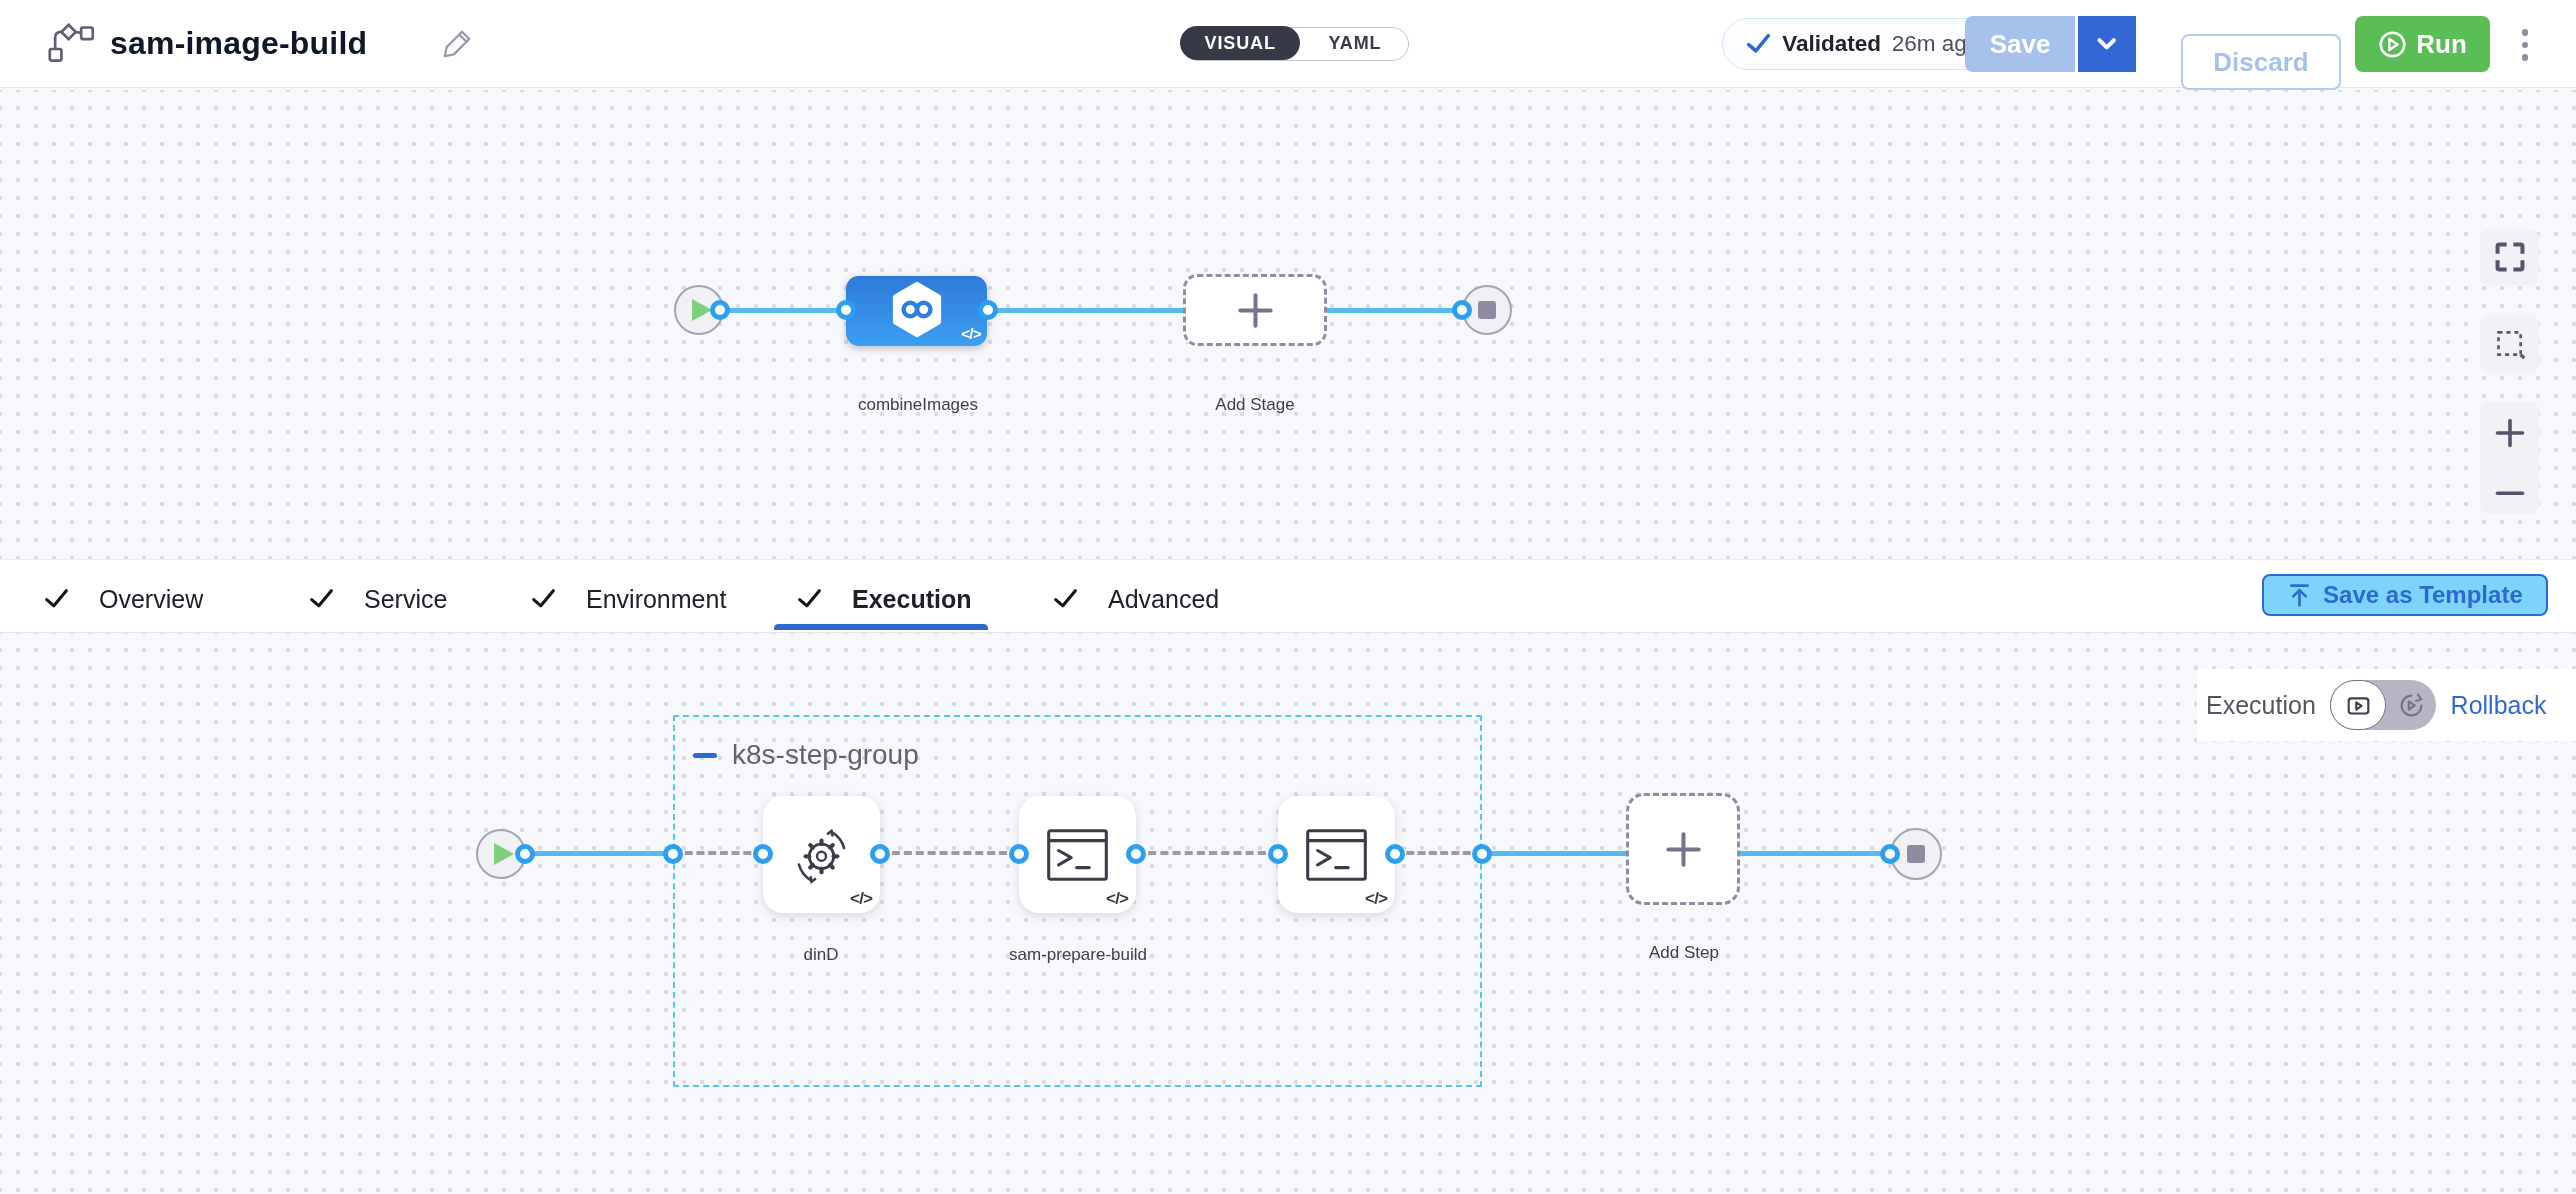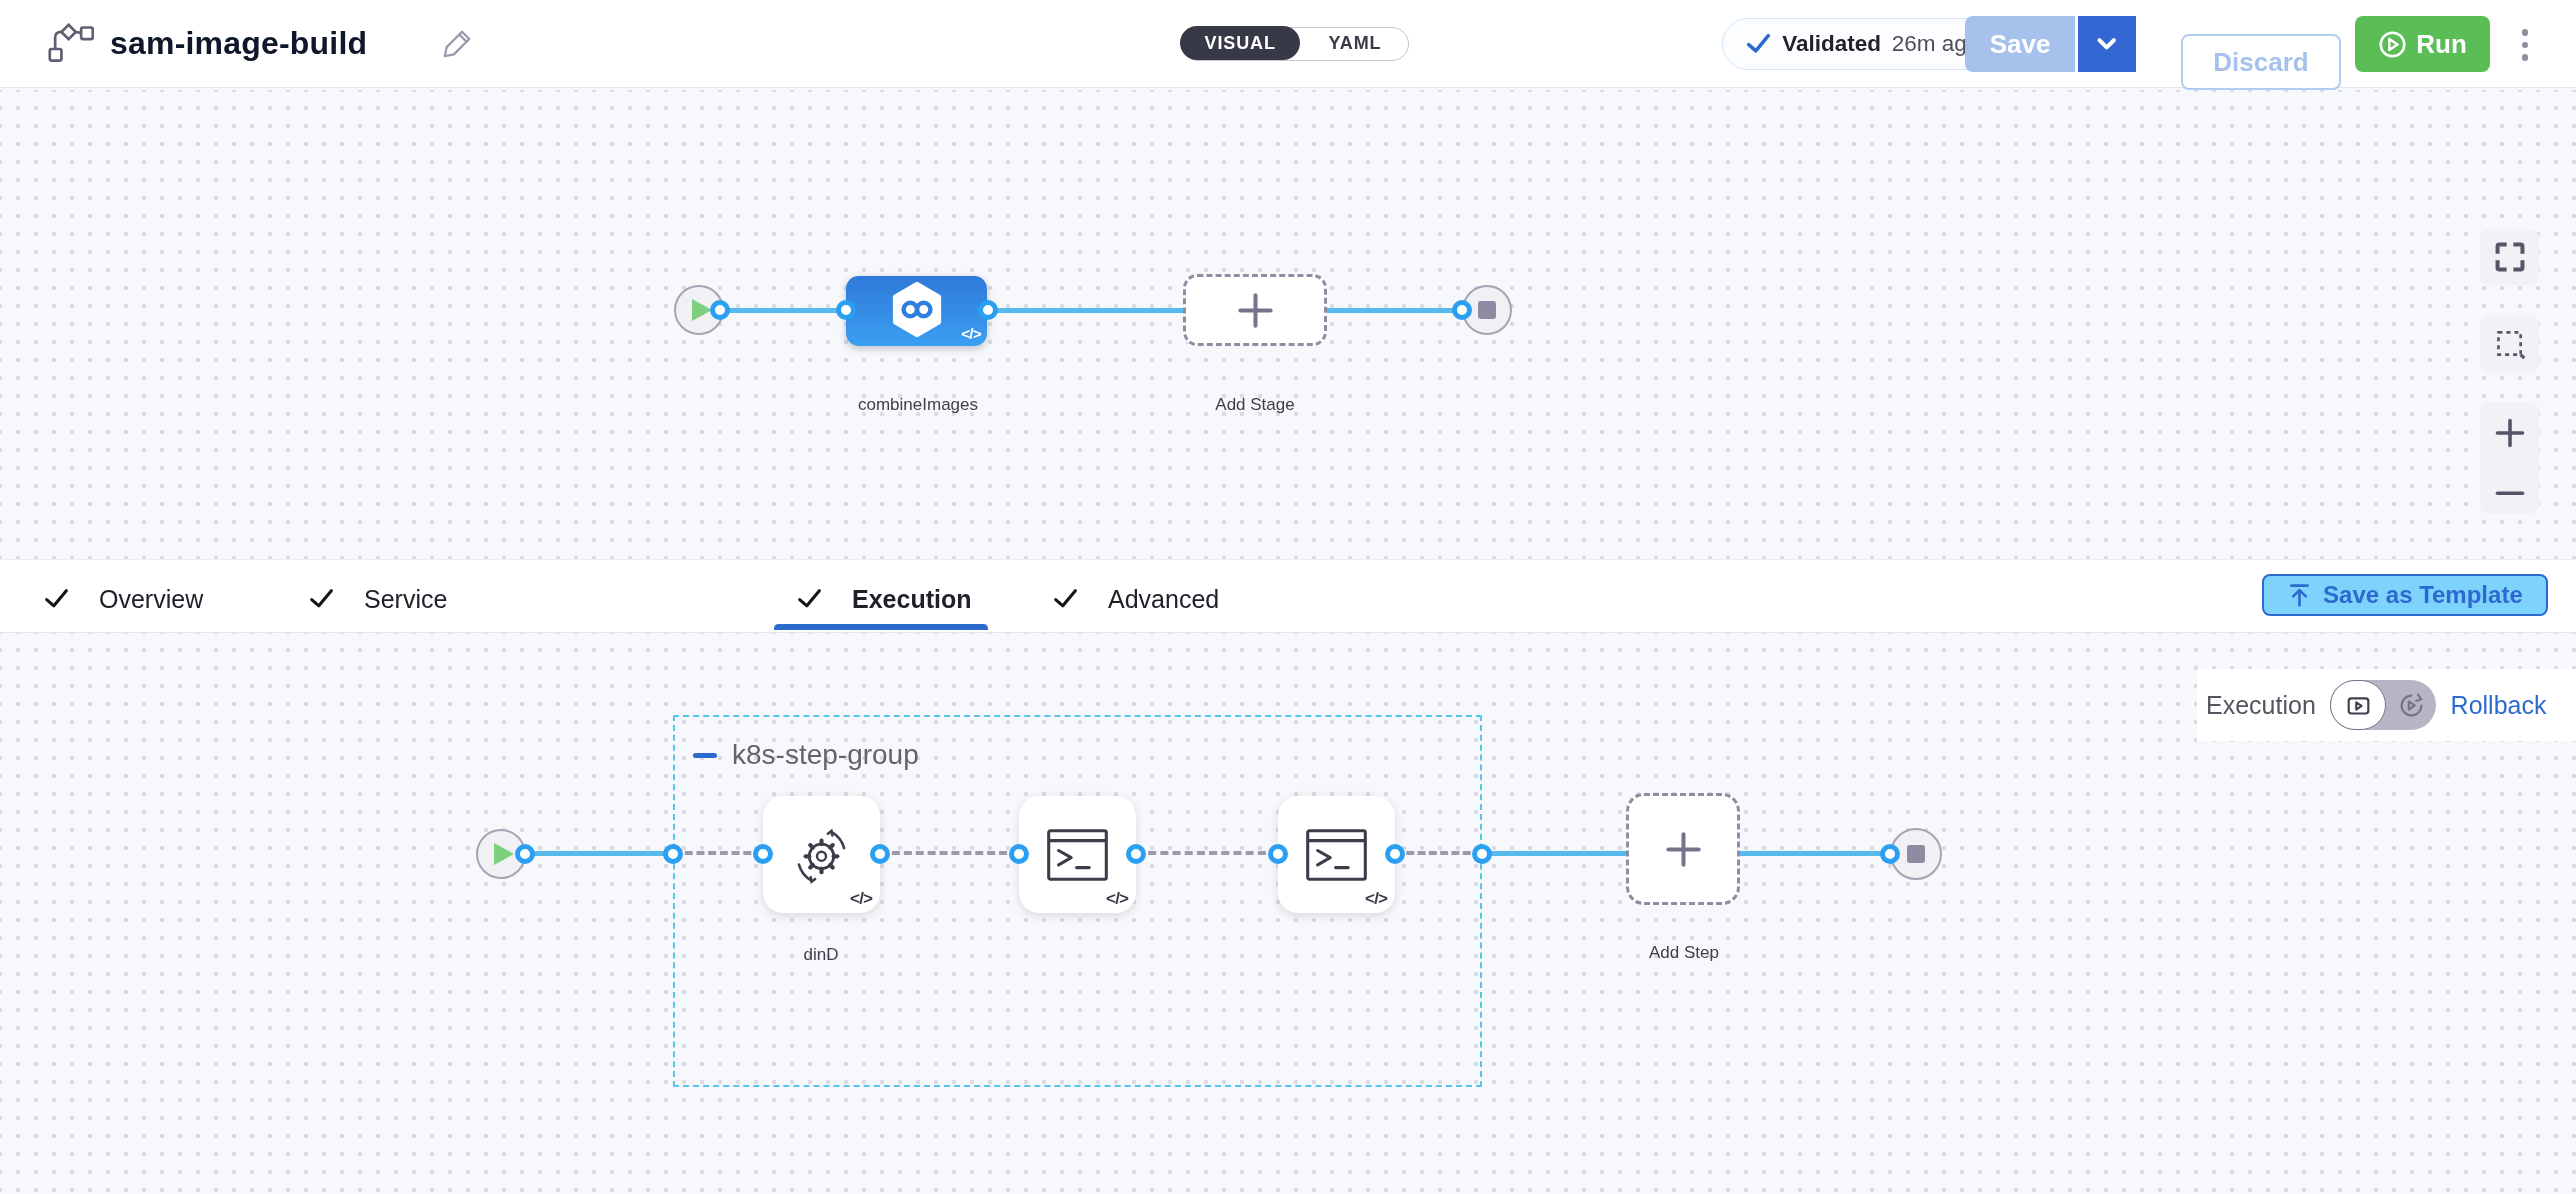--- a/index.html
+++ b/index.html
@@ -239,20 +239,26 @@
     <svg width="25" height="23.4" viewBox="0 0 28 26" fill="none" stroke="#15151c" stroke-width="3.5" stroke-linecap="round" stroke-linejoin="round">
         <path d="M3,14 L11,21 L25,4"></path>
       </svg>
     <span class="t-label">Overview</span>
   </div>
   <div class="tab" style="left:309px;">
     <svg width="25" height="23.4" viewBox="0 0 28 26" fill="none" stroke="#15151c" stroke-width="3.5" stroke-linecap="round" stroke-linejoin="round">
         <path d="M3,14 L11,21 L25,4"></path>
       </svg>
     <span class="t-label">Service</span>
+  </div>
+  <div class="tab" style="left:531px;">
+    <svg width="25" height="23.4" viewBox="0 0 28 26" fill="none" stroke="#15151c" stroke-width="3.5" stroke-linecap="round" stroke-linejoin="round">
+        <path d="M3,14 L11,21 L25,4"></path>
+      </svg>
+    <span class="t-label">Environment</span>
   </div>
   <div class="tab active" style="left:797px;">
     <svg width="25" height="23.4" viewBox="0 0 28 26" fill="none" stroke="#15151c" stroke-width="3.5" stroke-linecap="round" stroke-linejoin="round">
         <path d="M3,14 L11,21 L25,4"></path>
       </svg>
     <span class="t-label">Execution</span>
   </div>
   <div class="tab" style="left:1053px;">
     <svg width="25" height="23.4" viewBox="0 0 28 26" fill="none" stroke="#15151c" stroke-width="3.5" stroke-linecap="round" stroke-linejoin="round">
         <path d="M3,14 L11,21 L25,4"></path>
@@ -366,15 +372,16 @@
   <span class="port" style="left:763px;  top:222px;"></span>
   <span class="port" style="left:880px;  top:222px;"></span>
   <span class="port" style="left:1019px; top:222px;"></span>
   <span class="port" style="left:1136px; top:222px;"></span>
   <span class="port" style="left:1278px; top:222px;"></span>
   <span class="port" style="left:1395px; top:222px;"></span>
   <span class="port" style="left:1482px; top:222px;"></span>
   <span class="port" style="left:1890px; top:222px;"></span>
 
   <div class="node-label" style="left:731px; top:303px; width:180px;">dinD</div>
+  <div class="node-label break-any" style="left:979px; top:303px; width:198px;">sam-prepare-build</div>
   <div class="node-label" style="left:1585px; top:301px; width:198px;">Add Step</div>
 </div>
 
 
 </body></html>

